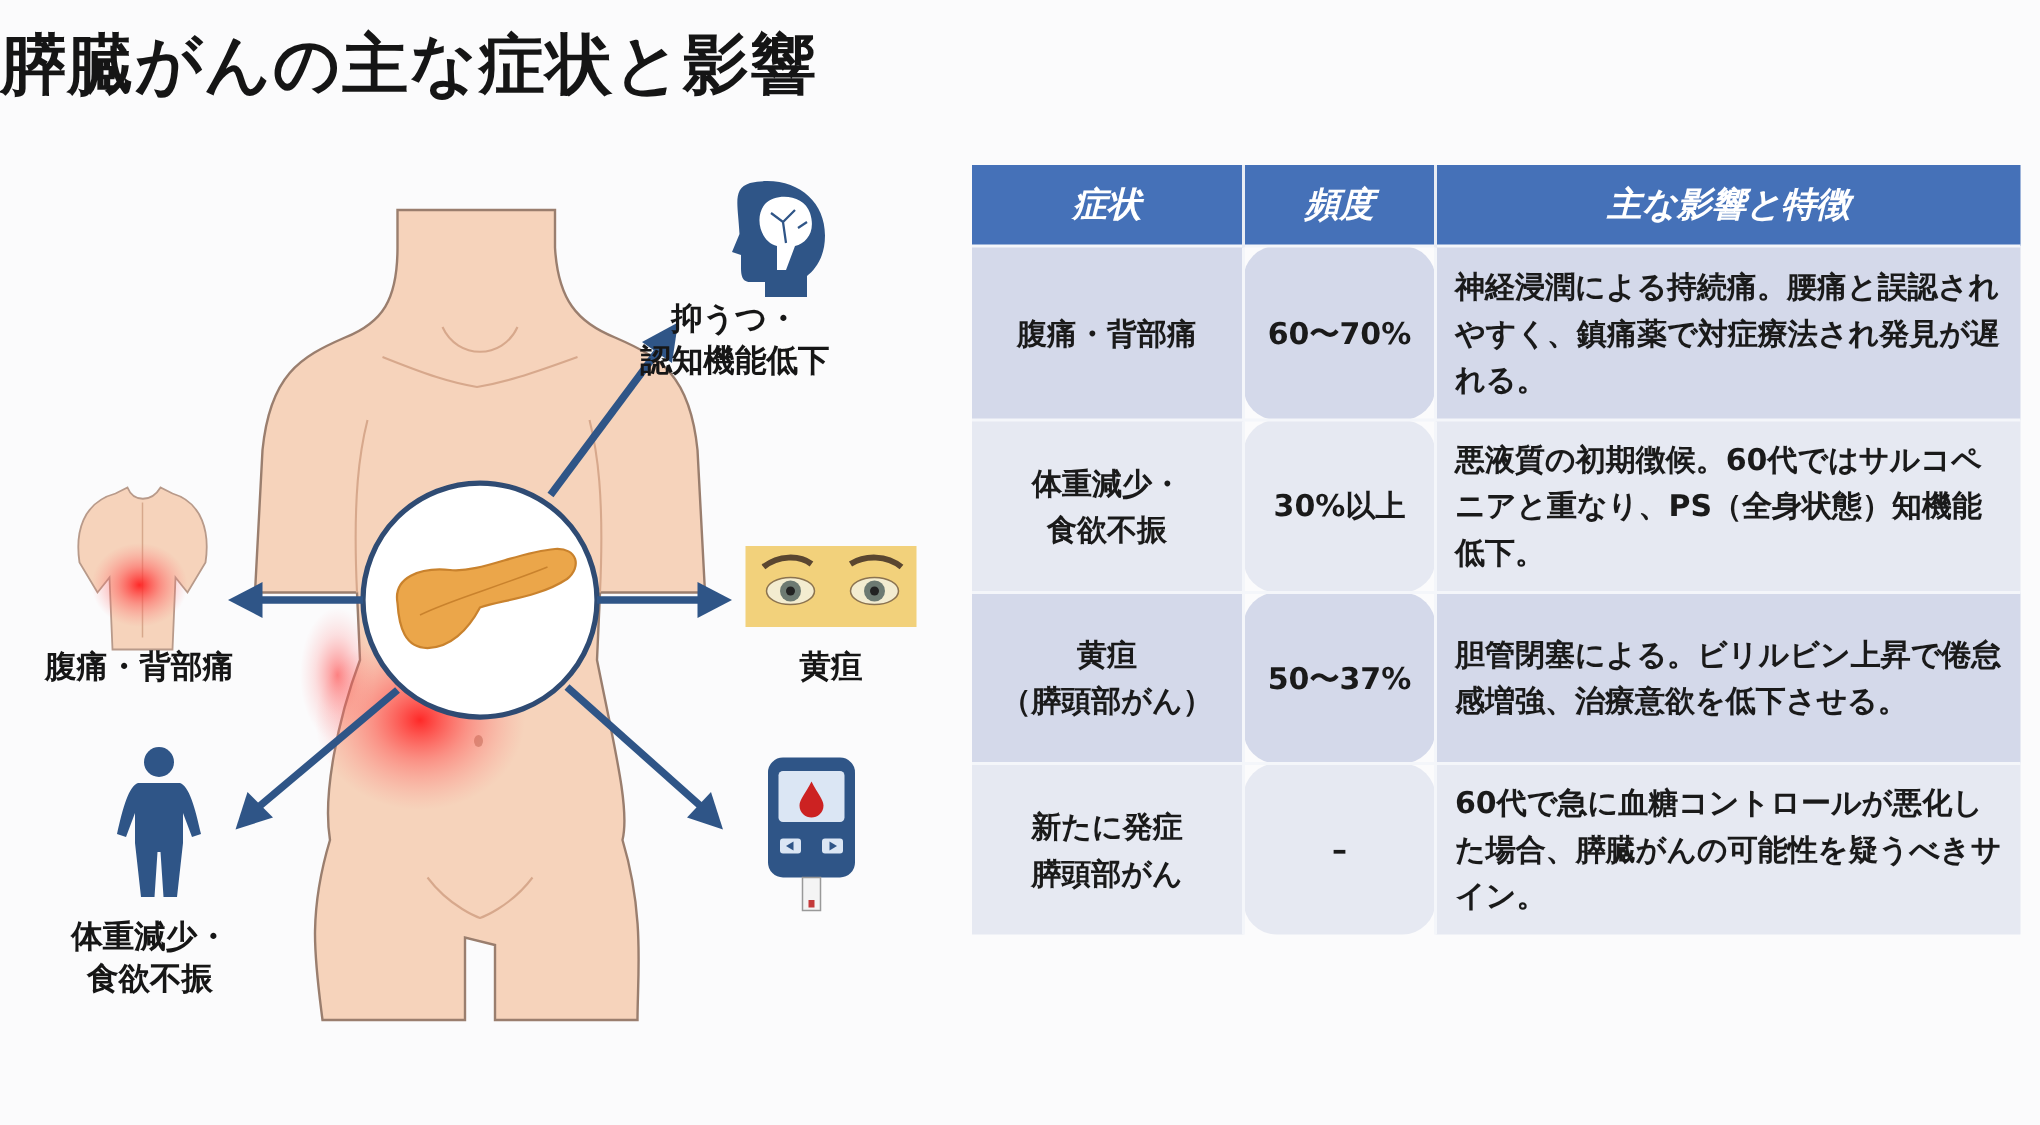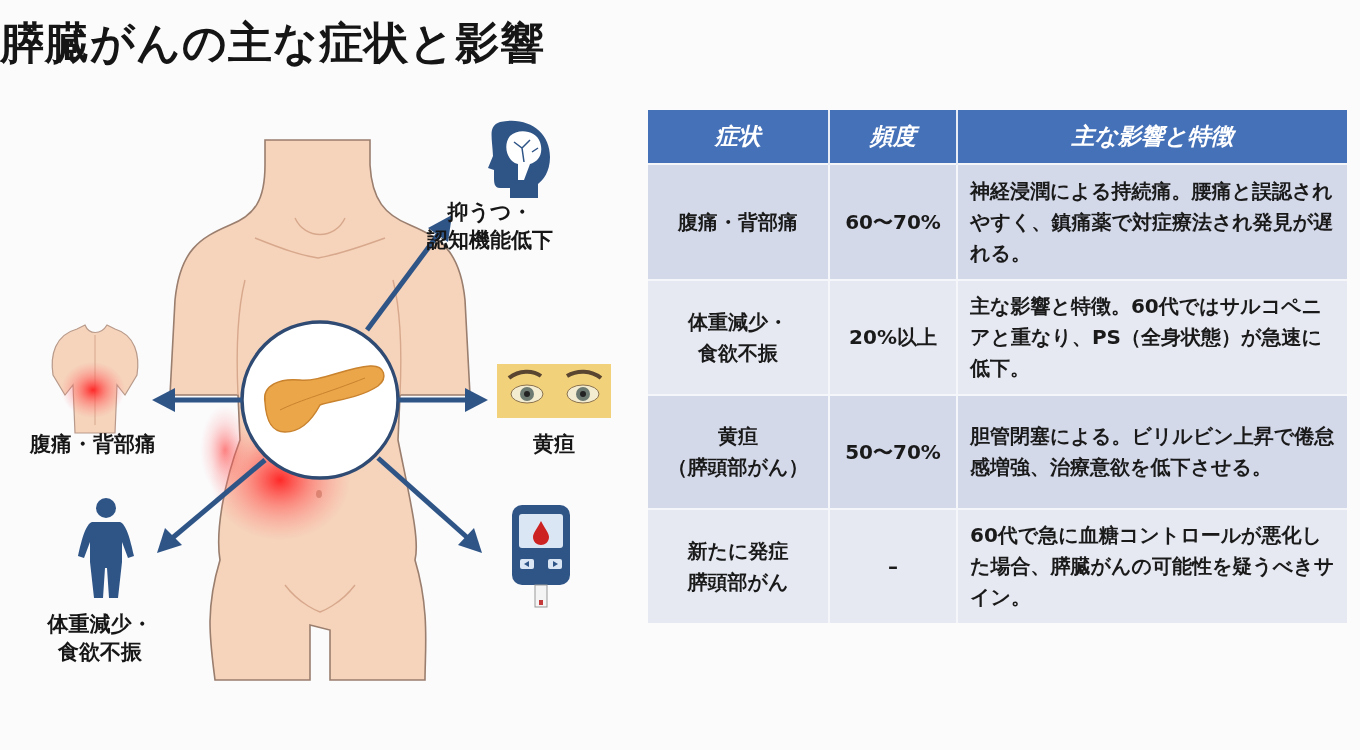--- a/index.html
+++ b/index.html
@@ -33,21 +33,21 @@
   .table th:last-child { border-right: none; }
   .table td {
     font-size: 20px; font-weight: bold; line-height: 31px;
     border-right: 2px solid #f4f6fa; border-top: 2px solid #f4f6fa;
     vertical-align: middle; padding: 0;
   }
   .table td:last-child { border-right: none; }
   .table tr.odd td { background: #d4d9ea; }
   .table tr.even td { background: #e6e9f2; }
   .table td.sym { text-align: center; white-space: pre-line; }
-  .table td.freq { text-align: center; }
+  .table td.freq { text-align: center; border-radius: 22px; }
   .table td.desc { padding: 0 10px 0 12px; }
 </style>
 </head>
 <body>
 
 <div class="title">膵臓がんの主な症状と影響</div>
 
 <div class="illus">
   <svg class="main" width="640" height="660" viewBox="0 90 640 660" xmlns="http://www.w3.org/2000/svg">
     <defs>
@@ -162,27 +162,27 @@
   </thead>
   <tbody>
     <tr class="odd" style="height:116px">
       <td class="sym">腹痛・背部痛</td>
       <td class="freq">60〜70%</td>
       <td class="desc">神経浸潤による持続痛。腰痛と誤認されやすく、鎮痛薬で対症療法され発見が遅れる。</td>
     </tr>
     <tr class="even" style="height:115px">
       <td class="sym">体重減少・
 食欲不振</td>
-      <td class="freq">20%以上</td>
-      <td class="desc">主な影響と特徴。60代ではサルコペニアと重なり、PS（全身状態）が急速に低下。</td>
+      <td class="freq">30%以上</td>
+      <td class="desc">悪液質の初期徴候。60代ではサルコペニアと重なり、PS（全身状態）知機能低下。</td>
     </tr>
     <tr class="odd" style="height:114px">
       <td class="sym">黄疸
 （膵頭部がん）</td>
-      <td class="freq">50〜70%</td>
+      <td class="freq">50〜37%</td>
       <td class="desc">胆管閉塞による。ビリルビン上昇で倦怠感増強、治療意欲を低下させる。</td>
     </tr>
     <tr class="even" style="height:114px">
       <td class="sym">新たに発症
 膵頭部がん</td>
       <td class="freq">–</td>
       <td class="desc">60代で急に血糖コントロールが悪化した場合、膵臓がんの可能性を疑うべきサイン。</td>
     </tr>
   </tbody>
 </table>

